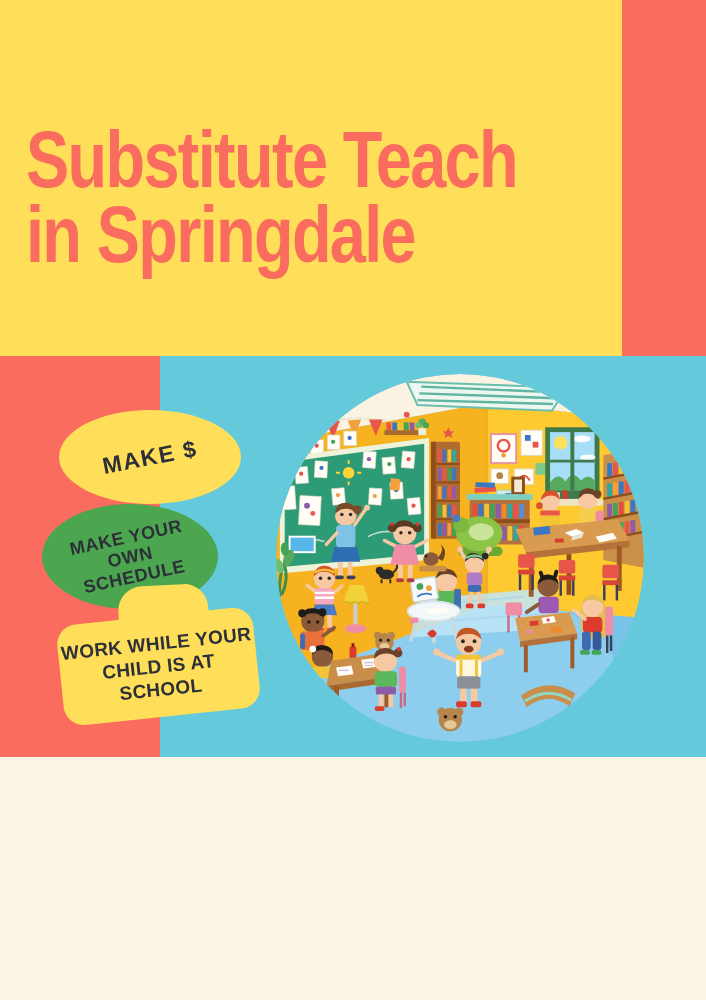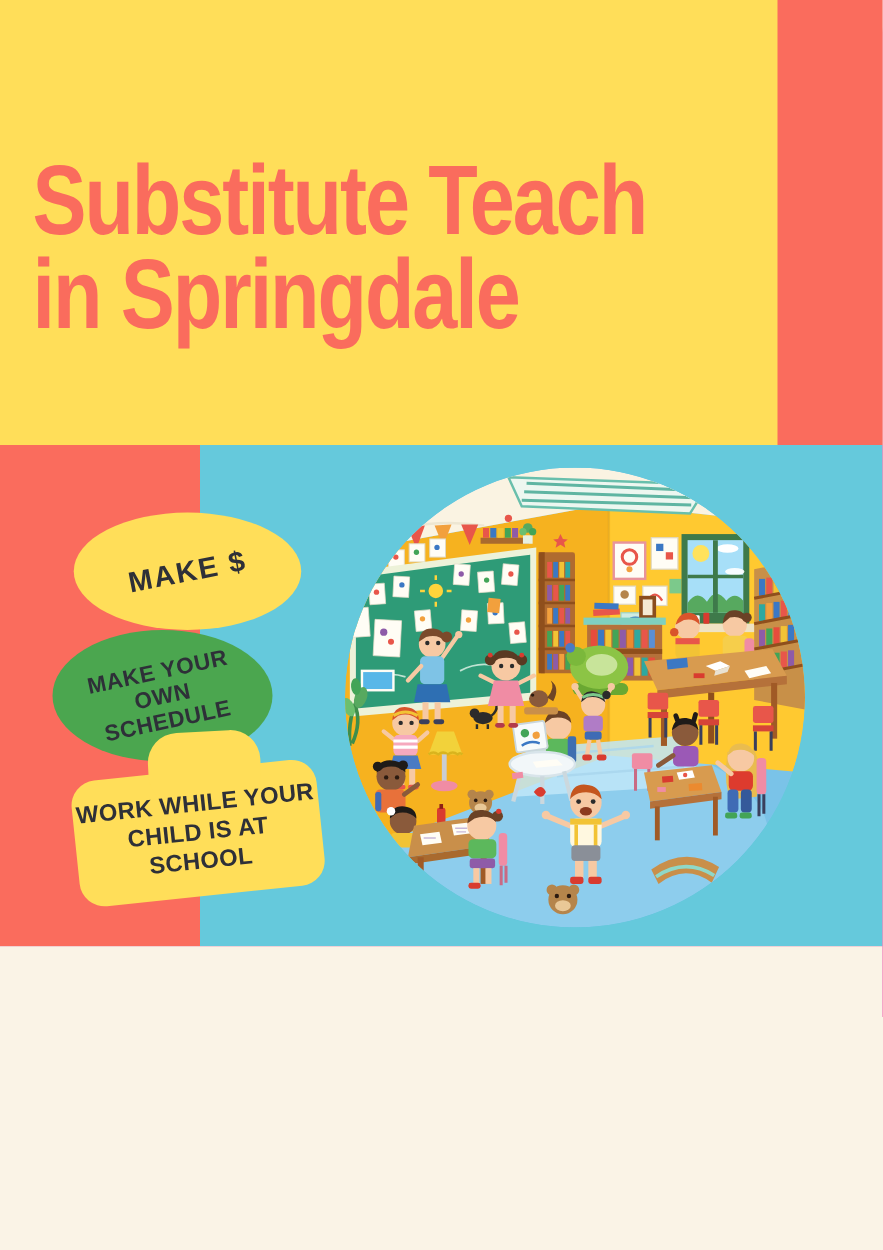--- a/index.html
+++ b/index.html
@@ -1,16 +1,16 @@
 <!DOCTYPE html>
 <html><head>
 <meta charset="utf-8">
 <style>
   html,body{margin:0;padding:0;width:706px;height:1000px;overflow:hidden;}
-  .poster{position:relative;width:706px;height:1000px;font-family:"Liberation Sans",sans-serif;background:#ec4899;border-radius:26px;}
+  .poster{position:relative;width:706px;height:1000px;font-family:"Liberation Sans",sans-serif;background:#eab308;border-radius:26px;}
 
   
   .band-top{position:absolute;left:0;top:0;width:706px;height:356px;background:#FFDE59;}
   .accent-strip{position:absolute;right:0;top:0;width:84px;height:356px;background:#FA6C5D;}
   .band-mid{position:absolute;left:0;top:356px;width:706px;height:401px;background:#65C9DC;}
   .red-block{position:absolute;left:0;top:0;width:160px;height:401px;background:#FA6C5D;}
   .band-bottom{position:absolute;left:0;top:757px;width:706px;height:243px;background:#FAF3E6;}
 
   
   .title{position:absolute;left:26px;top:122px;margin:0;color:#FA6C5D;font-weight:bold;

